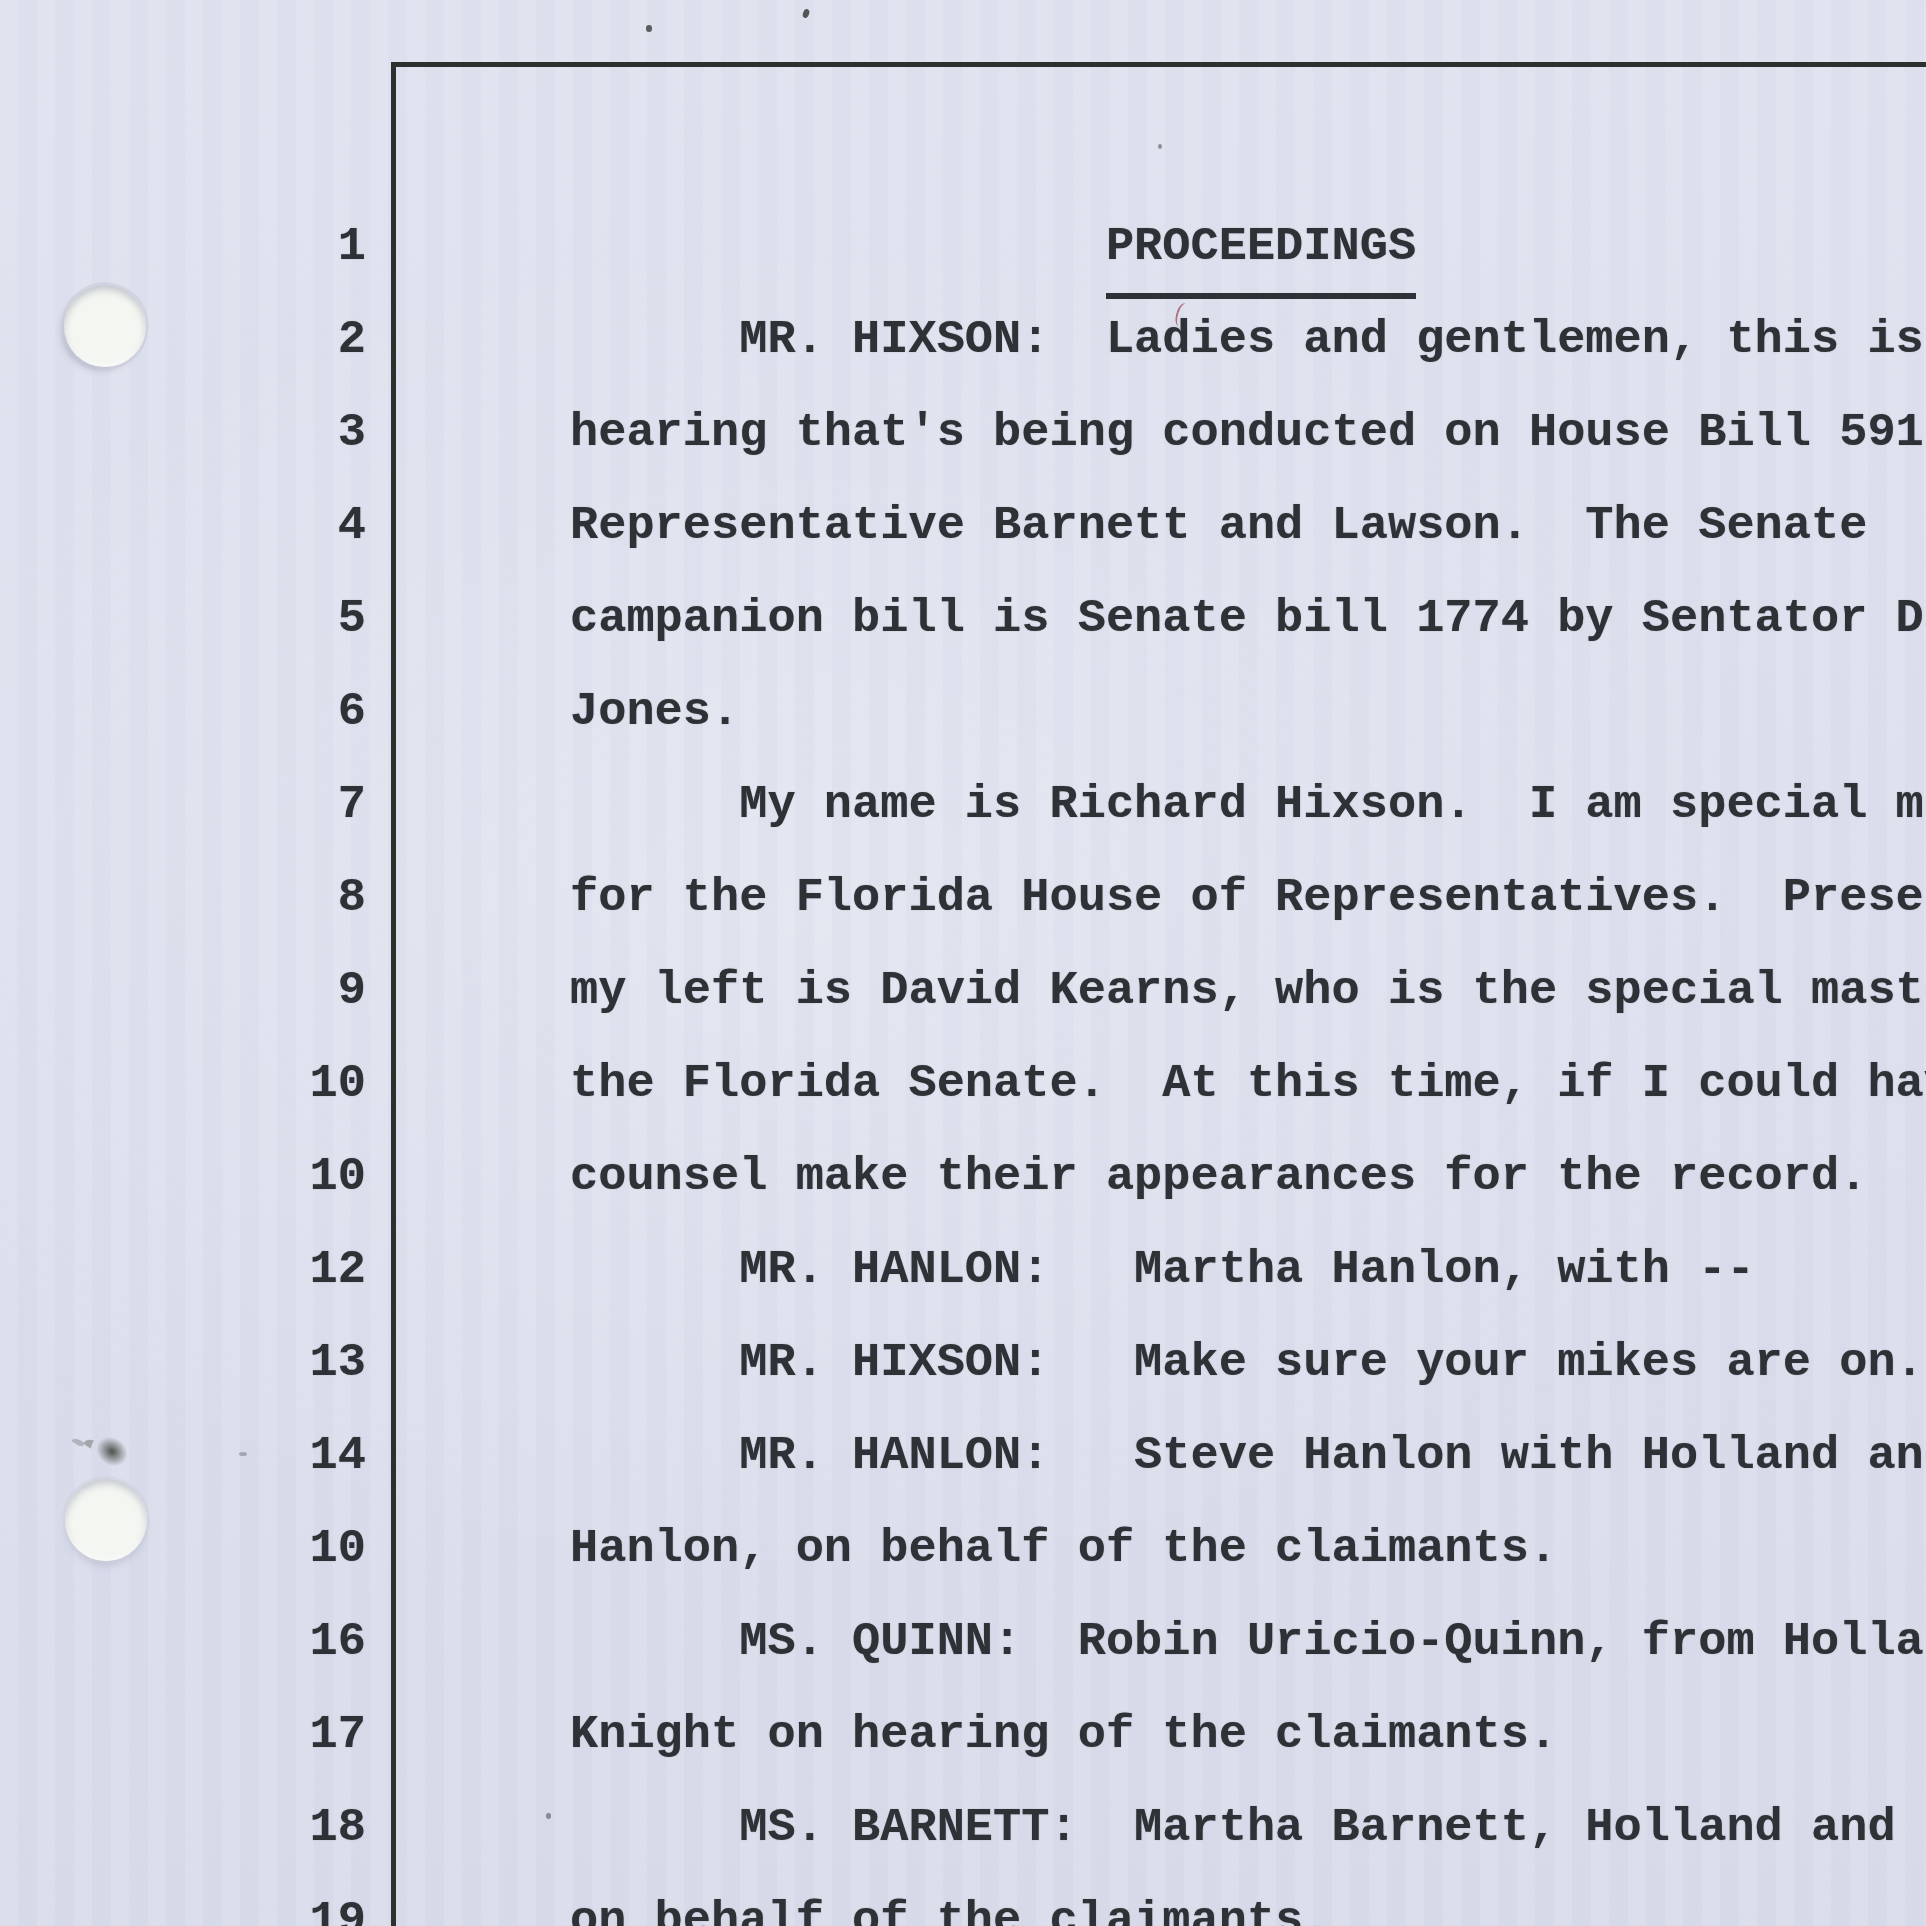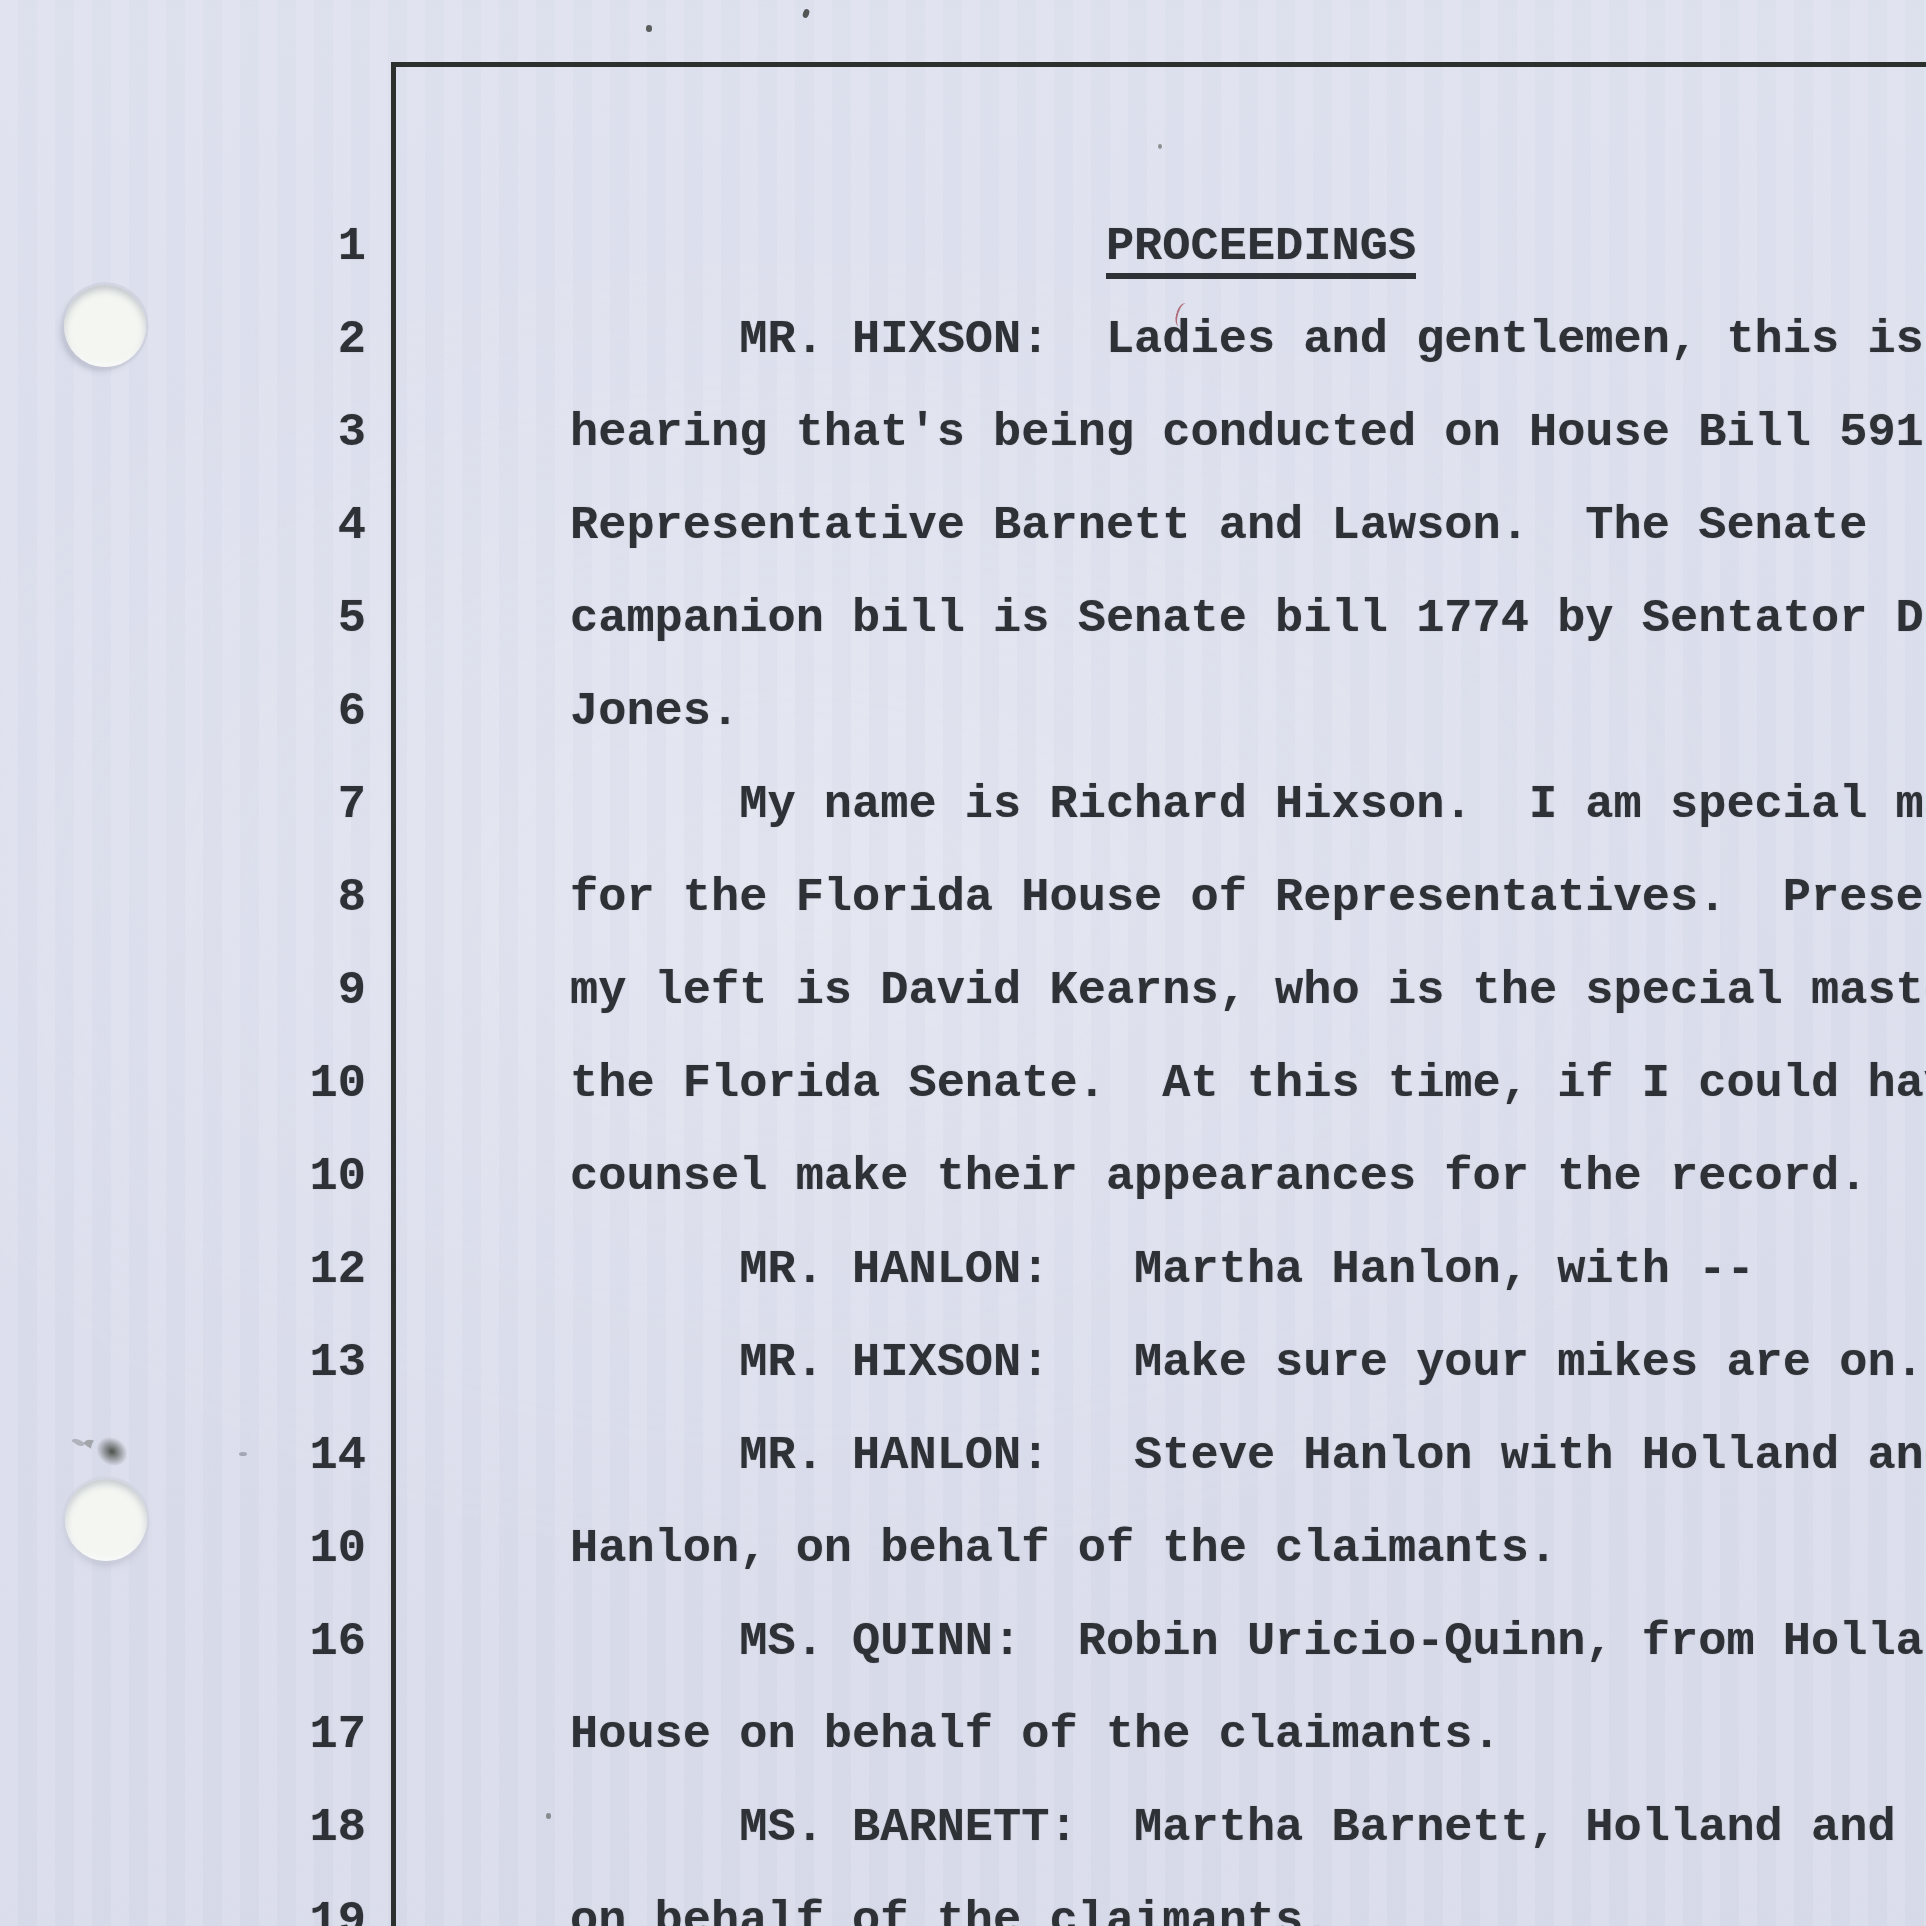--- a/index.html
+++ b/index.html
@@ -20,21 +20,21 @@
     position:absolute;left:391px;top:62px;width:1791px;height:2678px;
     border:5.4px solid #2d312e;
   }
   .rows{position:absolute;left:0;top:200px;width:2349px;}
   .row{height:93px;white-space:pre;font-size:47px;font-weight:bold;line-height:93px;
        text-shadow:0 0 1.2px rgba(40,44,50,.35);}
   .num{display:inline-block;width:366px;text-align:right;vertical-align:top;}
   .txt{display:inline-block;margin-left:204px;vertical-align:top;}
   .txt.indent{padding-left:6ch;}
   .txt.title-in{padding-left:19ch;}
-  .title-underline{display:inline-block;border-bottom:6.2px solid currentColor;padding-bottom:0;line-height:1.1;}
+  .title-underline{display:inline-block;border-bottom:6.2px solid currentColor;padding-bottom:20px;line-height:1.1;}
   
   .hole{
     position:absolute;border-radius:50%;background:#f3f6f1;
     box-shadow: inset 0 4.6px 7.7px rgba(130,135,155,.38),
                 inset 0 -2.3px 4.6px rgba(255,255,255,.85),
                 0 0 0 2.7px rgba(206,209,221,.55),
                 0 6.2px 9.2px -3.9px rgba(120,125,150,.40);
   }
   .hole-1{left:64px;top:285px;width:82px;height:82px;
           box-shadow: inset 0 4.6px 7.7px rgba(130,135,155,.42),
@@ -76,21 +76,21 @@
     <div class="row"><span class="num">7</span><span class="txt indent">My name is Richard Hixson.  I am special master</span></div>
     <div class="row"><span class="num">8</span><span class="txt">for the Florida House of Representatives.  Present to</span></div>
     <div class="row"><span class="num">9</span><span class="txt">my left is David Kearns, who is the special master for</span></div>
     <div class="row"><span class="num">10</span><span class="txt">the Florida Senate.  At this time, if I could have</span></div>
     <div class="row"><span class="num">10</span><span class="txt">counsel make their appearances for the record.</span></div>
     <div class="row"><span class="num">12</span><span class="txt indent">MR. HANLON:   Martha Hanlon, with --</span></div>
     <div class="row"><span class="num">13</span><span class="txt indent">MR. HIXSON:   Make sure your mikes are on.</span></div>
     <div class="row"><span class="num">14</span><span class="txt indent">MR. HANLON:   Steve Hanlon with Holland and</span></div>
     <div class="row"><span class="num">10</span><span class="txt">Hanlon, on behalf of the claimants.</span></div>
     <div class="row"><span class="num">16</span><span class="txt indent">MS. QUINN:  Robin Uricio-Quinn, from Holland and</span></div>
-    <div class="row"><span class="num">17</span><span class="txt">House on behalf of the claimants.</span></div>
+    <div class="row"><span class="num">17</span><span class="txt">Knight on hearing of the claimants.</span></div>
     <div class="row"><span class="num">18</span><span class="txt indent">MS. BARNETT:  Martha Barnett, Holland and Knight,</span></div>
     <div class="row"><span class="num">19</span><span class="txt">on behalf of the claimants.</span></div>
   </div>
 
 <div class="hole hole-1"></div>
 <div class="hole hole-2"></div>
 
 <div class="smudge smudge-2"></div>
 
 <div class="speck speck-1"></div>

